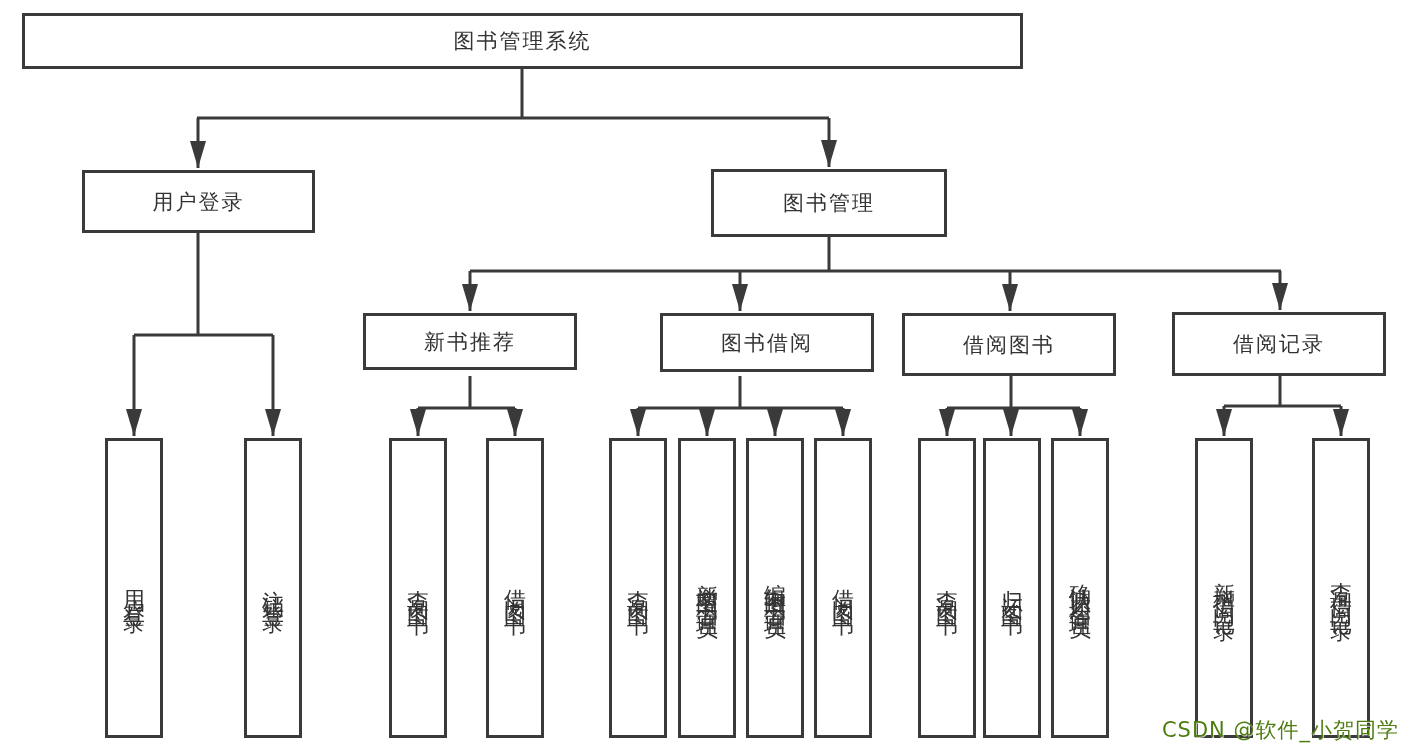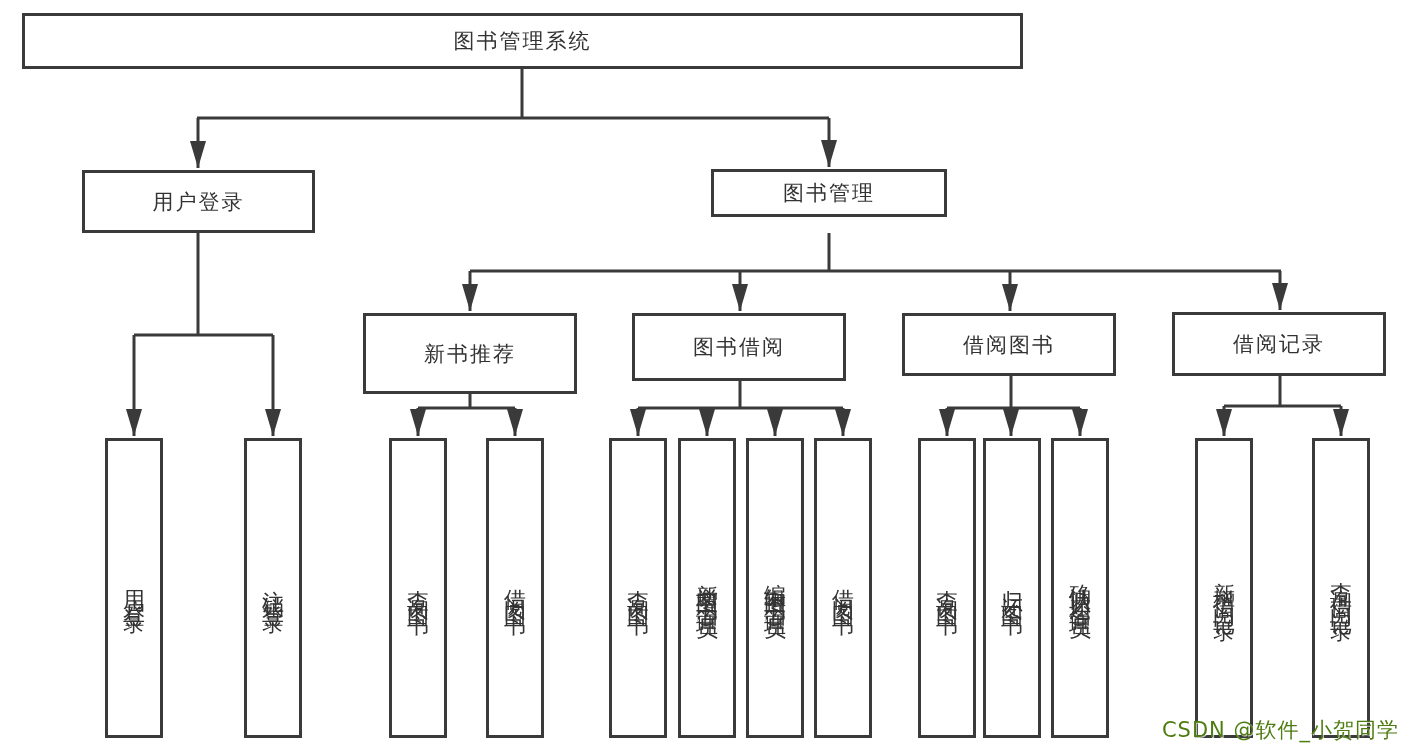--- a/index.html
+++ b/index.html
@@ -91,24 +91,24 @@
       <line x1="1011" y1="408" x2="1011" y2="436" marker-end="url(#arw)"></line>
       <line x1="1080" y1="408" x2="1080" y2="436" marker-end="url(#arw)"></line>
       <line x1="1224" y1="406" x2="1224" y2="436" marker-end="url(#arw)"></line>
       <line x1="1341" y1="406" x2="1341" y2="436" marker-end="url(#arw)"></line>
     </g>
   </svg>
 
   <div class="node h" style="left:22px;top:13px;width:1001px;height:56px">图书管理系统</div>
 
   <div class="node h" style="left:82px;top:170px;width:233px;height:63px">用户登录</div>
-  <div class="node h" style="left:711px;top:169px;width:236px;height:48px">图书管理</div>
+  <div class="node h" style="left:711px;top:169px;width:236px;height:68px">图书管理</div>
 
-  <div class="node h" style="left:363px;top:313px;width:214px;height:81px">新书推荐</div>
-  <div class="node h" style="left:632px;top:313px;width:214px;height:68px">图书借阅</div>
+  <div class="node h" style="left:363px;top:313px;width:214px;height:57px">新书推荐</div>
+  <div class="node h" style="left:660px;top:313px;width:214px;height:59px">图书借阅</div>
   <div class="node h" style="left:902px;top:313px;width:214px;height:63px">借阅图书</div>
   <div class="node h" style="left:1172px;top:312px;width:214px;height:64px">借阅记录</div>
 
   <div class="node v" style="left:105px">
     <span>用户登录</span>
   </div>
   <div class="node v" style="left:244px">
     <span>注销登录</span>
   </div>
   <div class="node v" style="left:389px">

